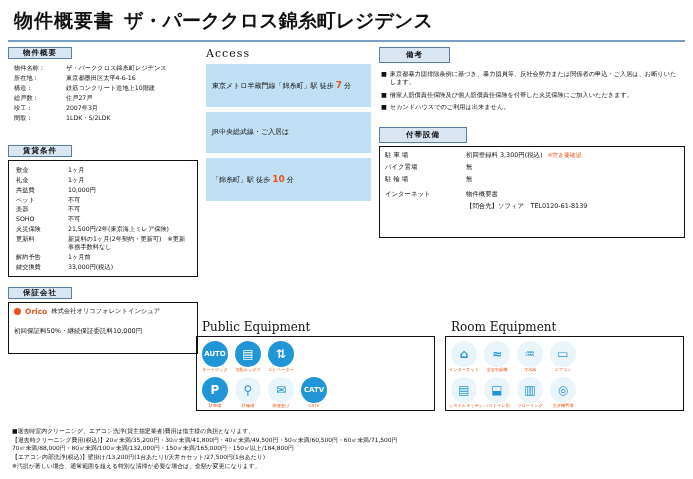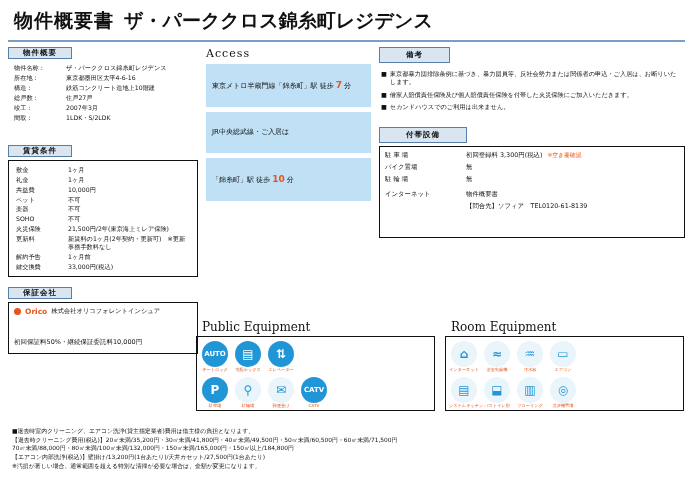--- a/index.html
+++ b/index.html
@@ -114,21 +114,21 @@
   .fac-row { display: flex; margin-bottom: 3px; font-size: 6.4px; }
   .fac-row .k { width: 81px; }
   .note-red { color: #e8541a; font-size: 5.8px; }
 
   
   .orico {
     display: flex;
     align-items: center;
     gap: 4px;
     font-size: 6.3px;
-    margin-bottom: 22px;
+    margin-bottom: 11px;
   }
   .orico-dot {
     width: 7px; height: 7px; border-radius: 50%;
     background: #e8541a;
     display: inline-block;
   }
   .orico-name { font-weight: bold; color: #e8541a; font-size: 7.5px; }
 
   
   .equip-wrap { display: flex; gap: 10px; margin-top: 2px; }

